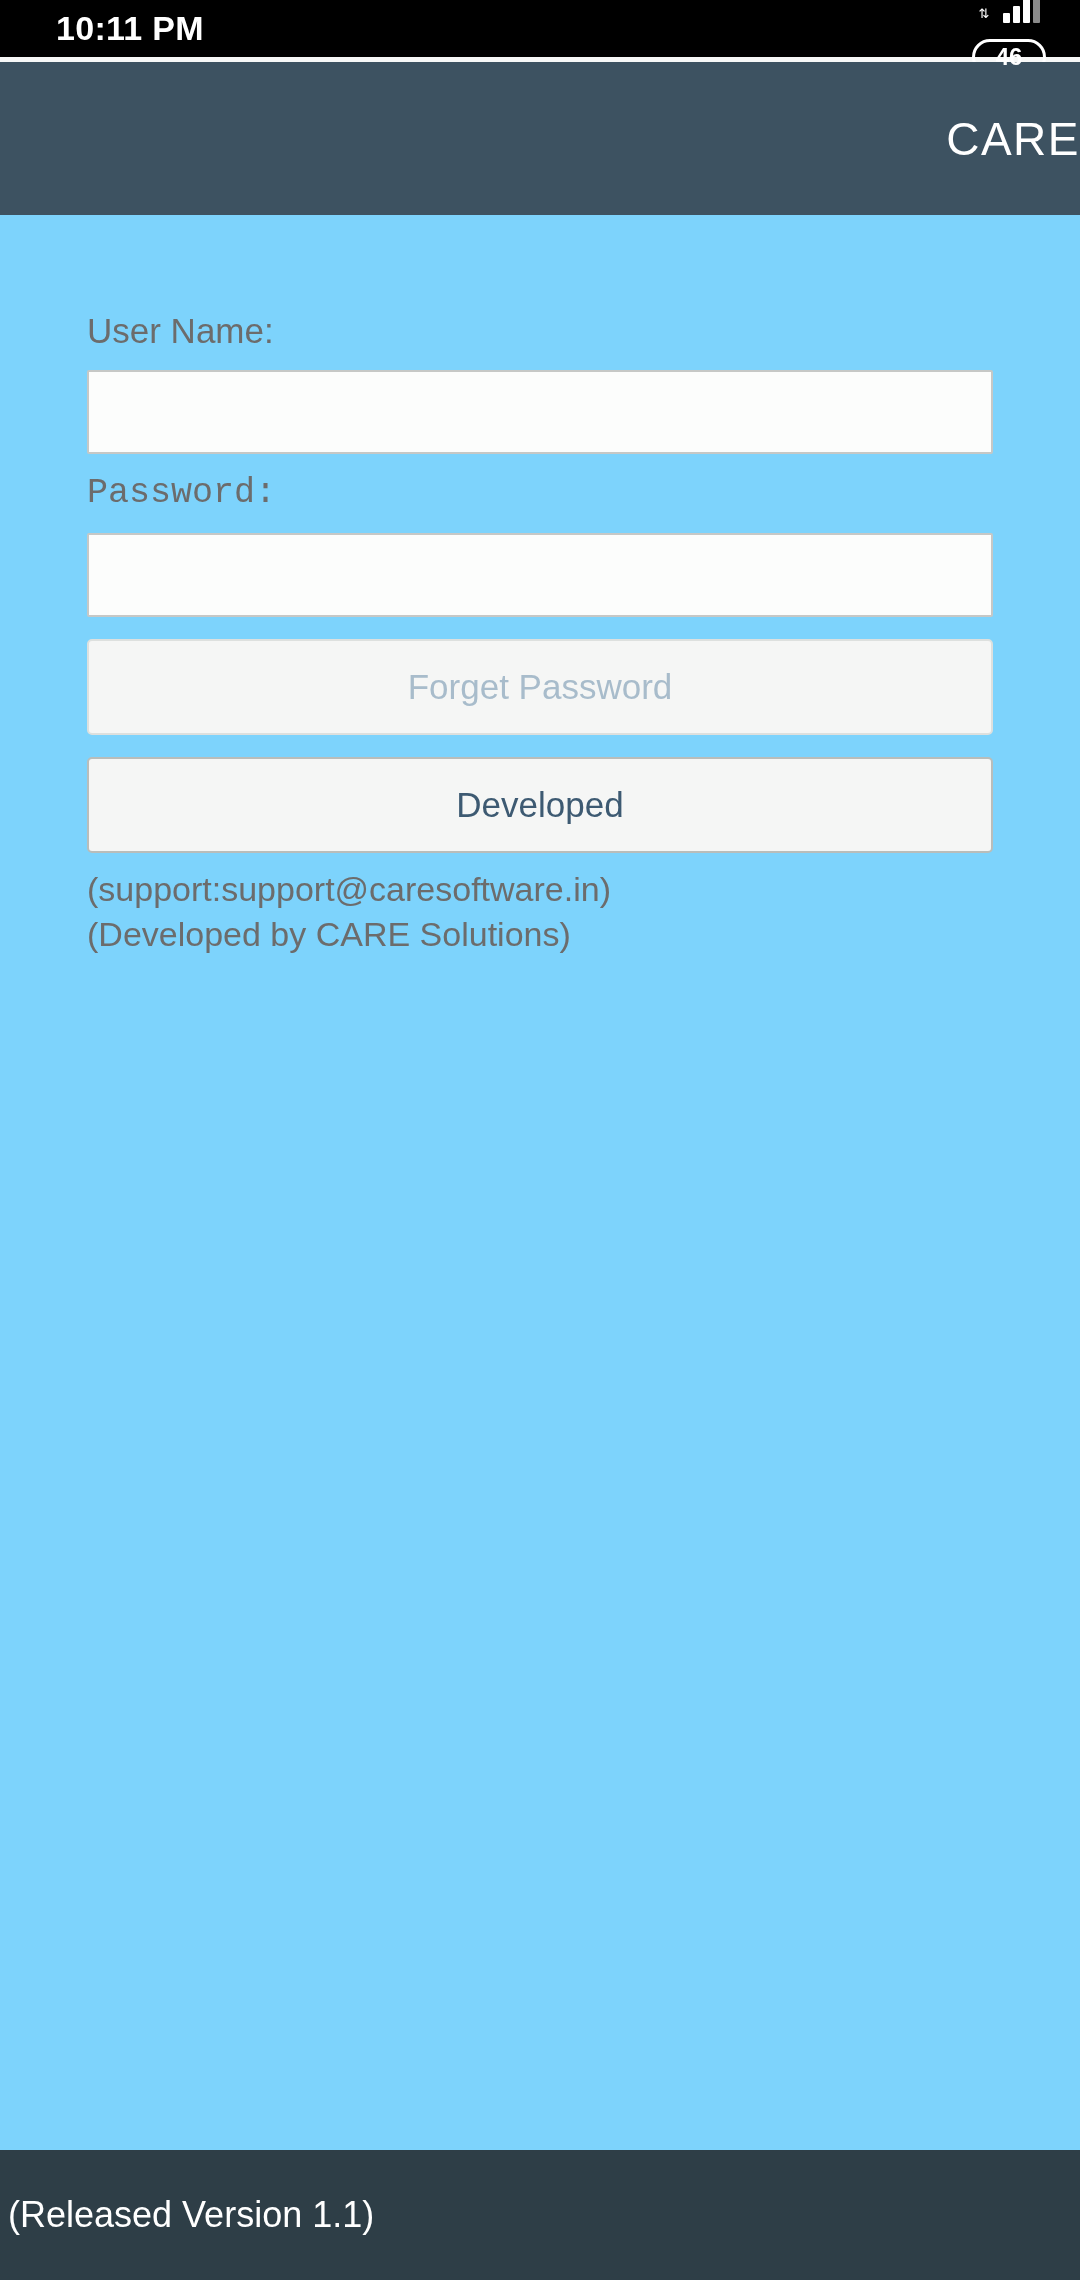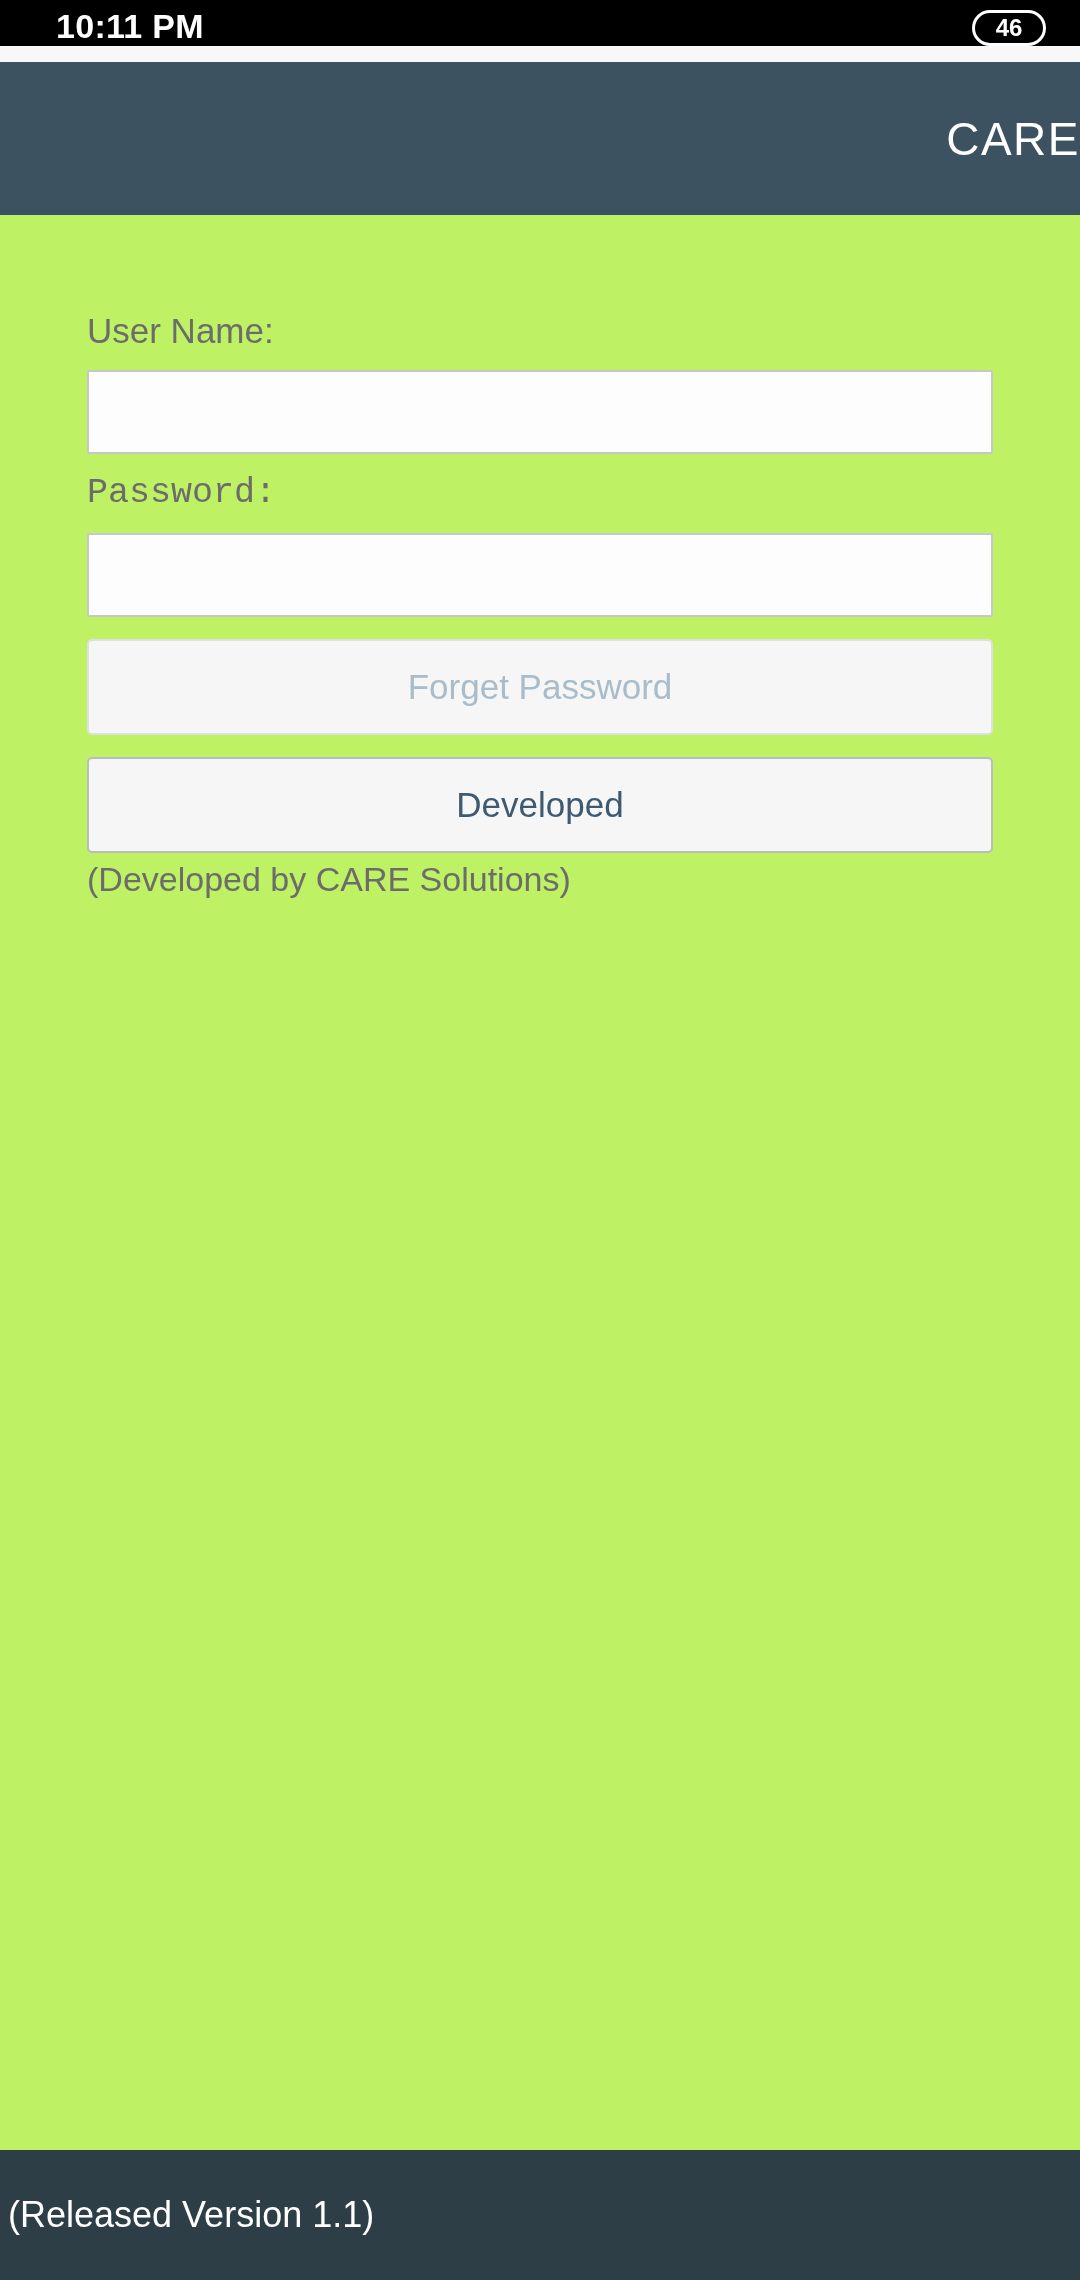--- a/index.html
+++ b/index.html
@@ -14,24 +14,24 @@
     font-family: "Liberation Sans", sans-serif;
     background: #F7F8F7;
     position: relative;
   }
 
   
   #status-bar {
     position: absolute;
     top: 0; left: 0;
     width: 1080px;
-    height: 46px;
+    height: 57px;
     background: #000000;
     display: flex;
-    align-items: flex-end;
+    align-items: center;
     justify-content: space-between;
     padding: 0 34px 0 56px;
   }
 
   #status-time {
     color: #FFFFFF;
     font-size: 34px;
     font-weight: bold;
     letter-spacing: 0.3px;
   }
@@ -126,21 +126,21 @@
     letter-spacing: 1.5px;
     font-weight: normal;
   }
 
   
   #content {
     position: absolute;
     top: 215px; left: 0;
     width: 1080px;
     height: 1935px;
-    background: #bef264;
+    background: #7dd3fc;
     padding: 0 87px;
   }
 
   .field-label {
     color: #6C6C6C;
     font-size: 35px;
     margin-top: 0;
     line-height: 1;
   }
 
@@ -259,20 +259,21 @@
 
   <div class="field-label" id="password-label">Password:</div>
 
   <input class="text-input" id="password-input" type="password" placeholder="" style="">
 
 
   <button class="btn" id="forget-password-button">Forget Password</button>
 
   <button class="btn" id="settings-button">Developed</button>
 
+  <div class="info-line" id="support-line">(support:support@caresoftware.in)</div>
 
   <div class="info-line" id="developer-line">(Developed by CARE Solutions)</div>
 
 </div>
 
 <div id="footer-bar">
   <span id="footer-text">(Released Version 1.1)</span>
 </div>
 
 </body></html>

